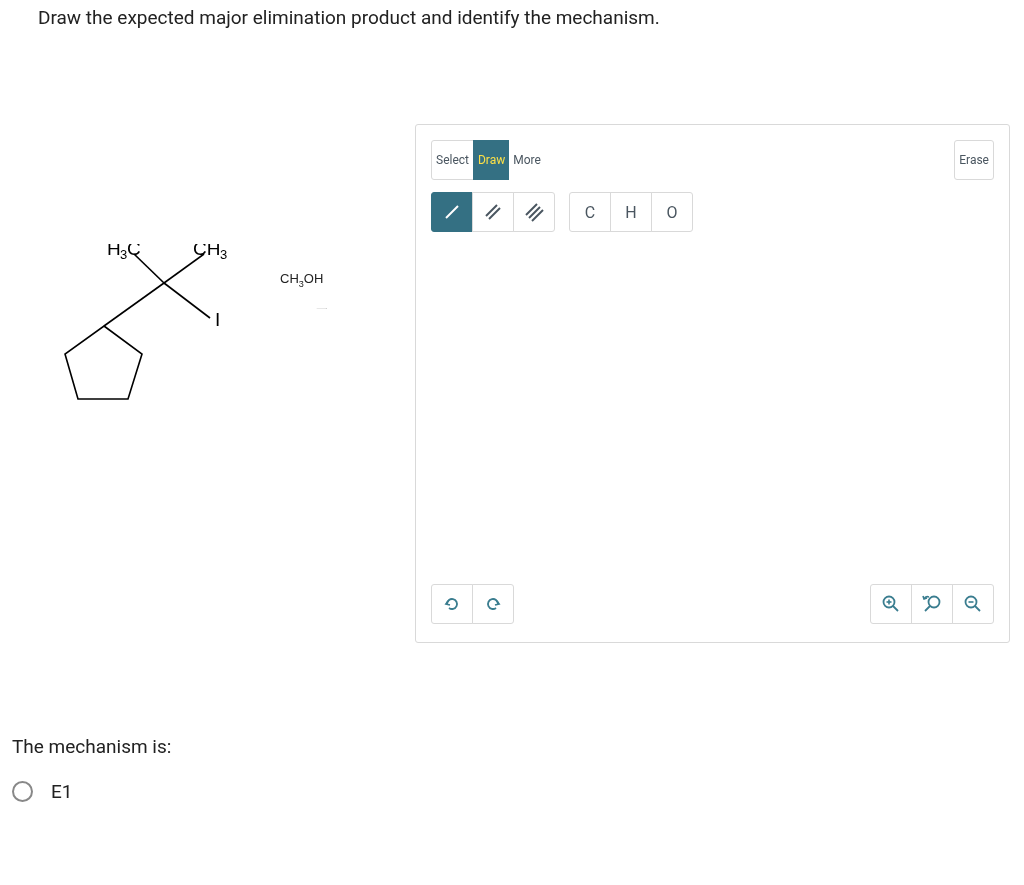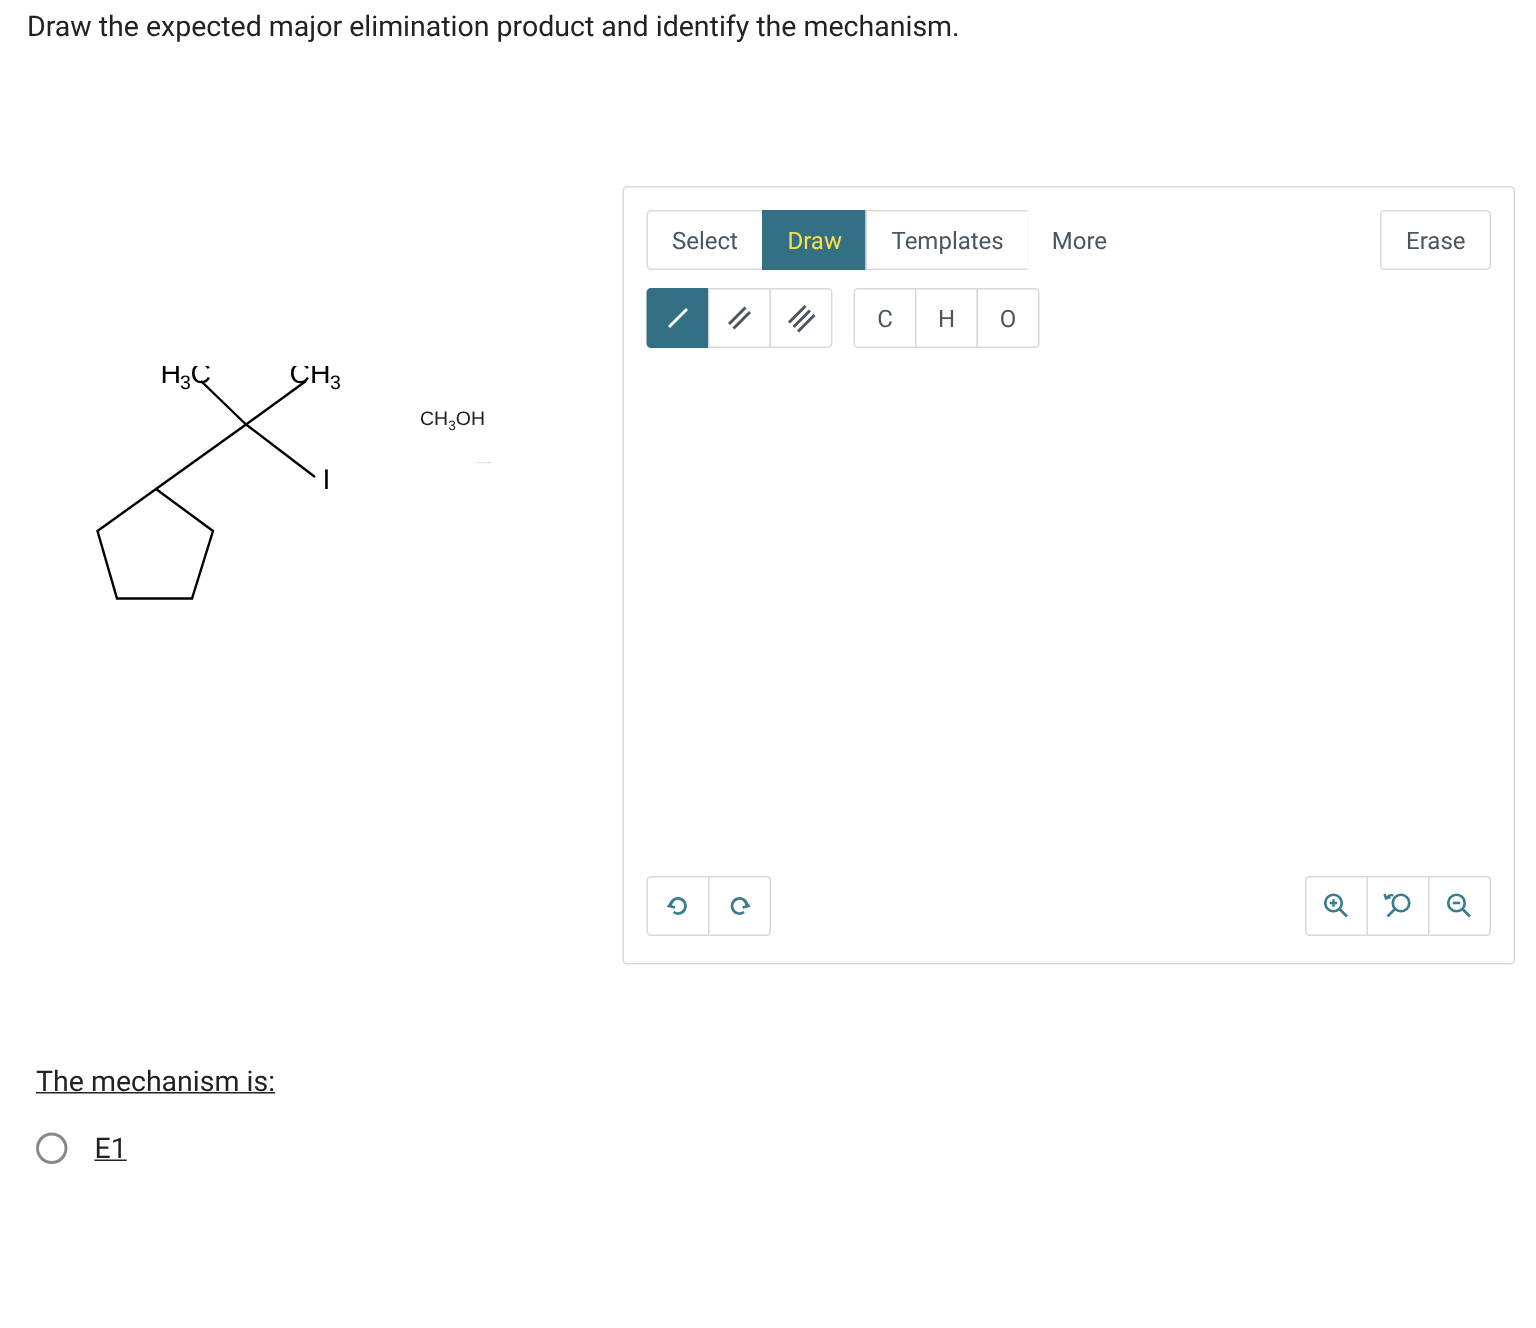--- a/index.html
+++ b/index.html
@@ -5,21 +5,22 @@
     * { box-sizing: border-box; margin: 0; padding: 0; }
     body {
       font-family: -apple-system, BlinkMacSystemFont, "Segoe UI", Roboto, Helvetica, Arial, sans-serif;
       font-size: 19px;
       color: #222;
       width: 1024px;
       height: 885px;
       background: #fff;
     }
     .question {
-      padding: 6px 0 0 18px;
+      padding: 6px 0 0 6px;
+      margin-left: 32px;
     }
     .content-row {
       display: flex;
       align-items: flex-start;
     }
     .left-col {
       width: 415px;
       flex: 0 0 415px;
       padding-top: 215px;
     }
@@ -53,26 +54,26 @@
     .toolbar {
       padding: 15px 15px 12px 15px;
     }
     .tab-row {
       display: flex;
       align-items: center;
       height: 40px;
     }
     .tab {
       height: 40px;
-      padding: 0 16px;
+      padding: 0 4px;
       display: flex;
       align-items: center;
       justify-content: center;
       border: 1px solid #d9d9d9;
-      font-size: 16px;
+      font-size: 12px;
       cursor: pointer;
       color: #4a5660;
       margin-left: -1px;
       background: #fff;
     }
     .tab:first-child { margin-left: 0; border-top-left-radius: 3px; border-bottom-left-radius: 3px; }
     .tab.active {
       background: #347083;
       color: #fde047;
       border-color: #347083;
@@ -131,23 +132,22 @@
       justify-content: center;
       cursor: pointer;
       margin-left: -1px;
       color: #3a7d8f;
       background: #fff;
     }
     .small-btn:first-child { margin-left: 0; border-top-left-radius: 3px; border-bottom-left-radius: 3px; }
     .small-btn:last-child { border-top-right-radius: 3px; border-bottom-right-radius: 3px; }
     .btn-group { display: flex; }
     .mech {
-      margin-top: 66px;
-      padding-left: 24px;
-      text-decoration: underline;
+      margin-top: 92px;
+      padding-left: 12px;
     }
     .mech-label { font-size: 19px; margin-bottom: 22px; }
     .radio-row {
       display: flex;
       align-items: center;
       margin-bottom: 14px;
     }
     .radio {
       width: 21px;
       height: 21px;
@@ -197,21 +197,20 @@
         <polyline points="110,1 122,6 110,11" stroke="#000" stroke-width="1.2" fill="none"></polyline>
       </svg>
     </div>
   </div>
 
   <div class="editor-panel">
     <div class="toolbar">
       <div class="tab-row">
         <div class="tab">Select</div>
         <div class="tab active">Draw</div>
-        <div class="tab">Templates</div>
         <div class="tab" style="border:none;text-align:center;">More</div>
         <div class="tab erase">Erase</div>
       </div>
       <div class="tool-row">
         <div class="tool-group">
           <div class="tool active">
             <svg width="20" height="20">
                 <line x1="4" y1="16" x2="16" y2="4" stroke="#fff" stroke-width="2"></line>
               </svg>
           </div>

